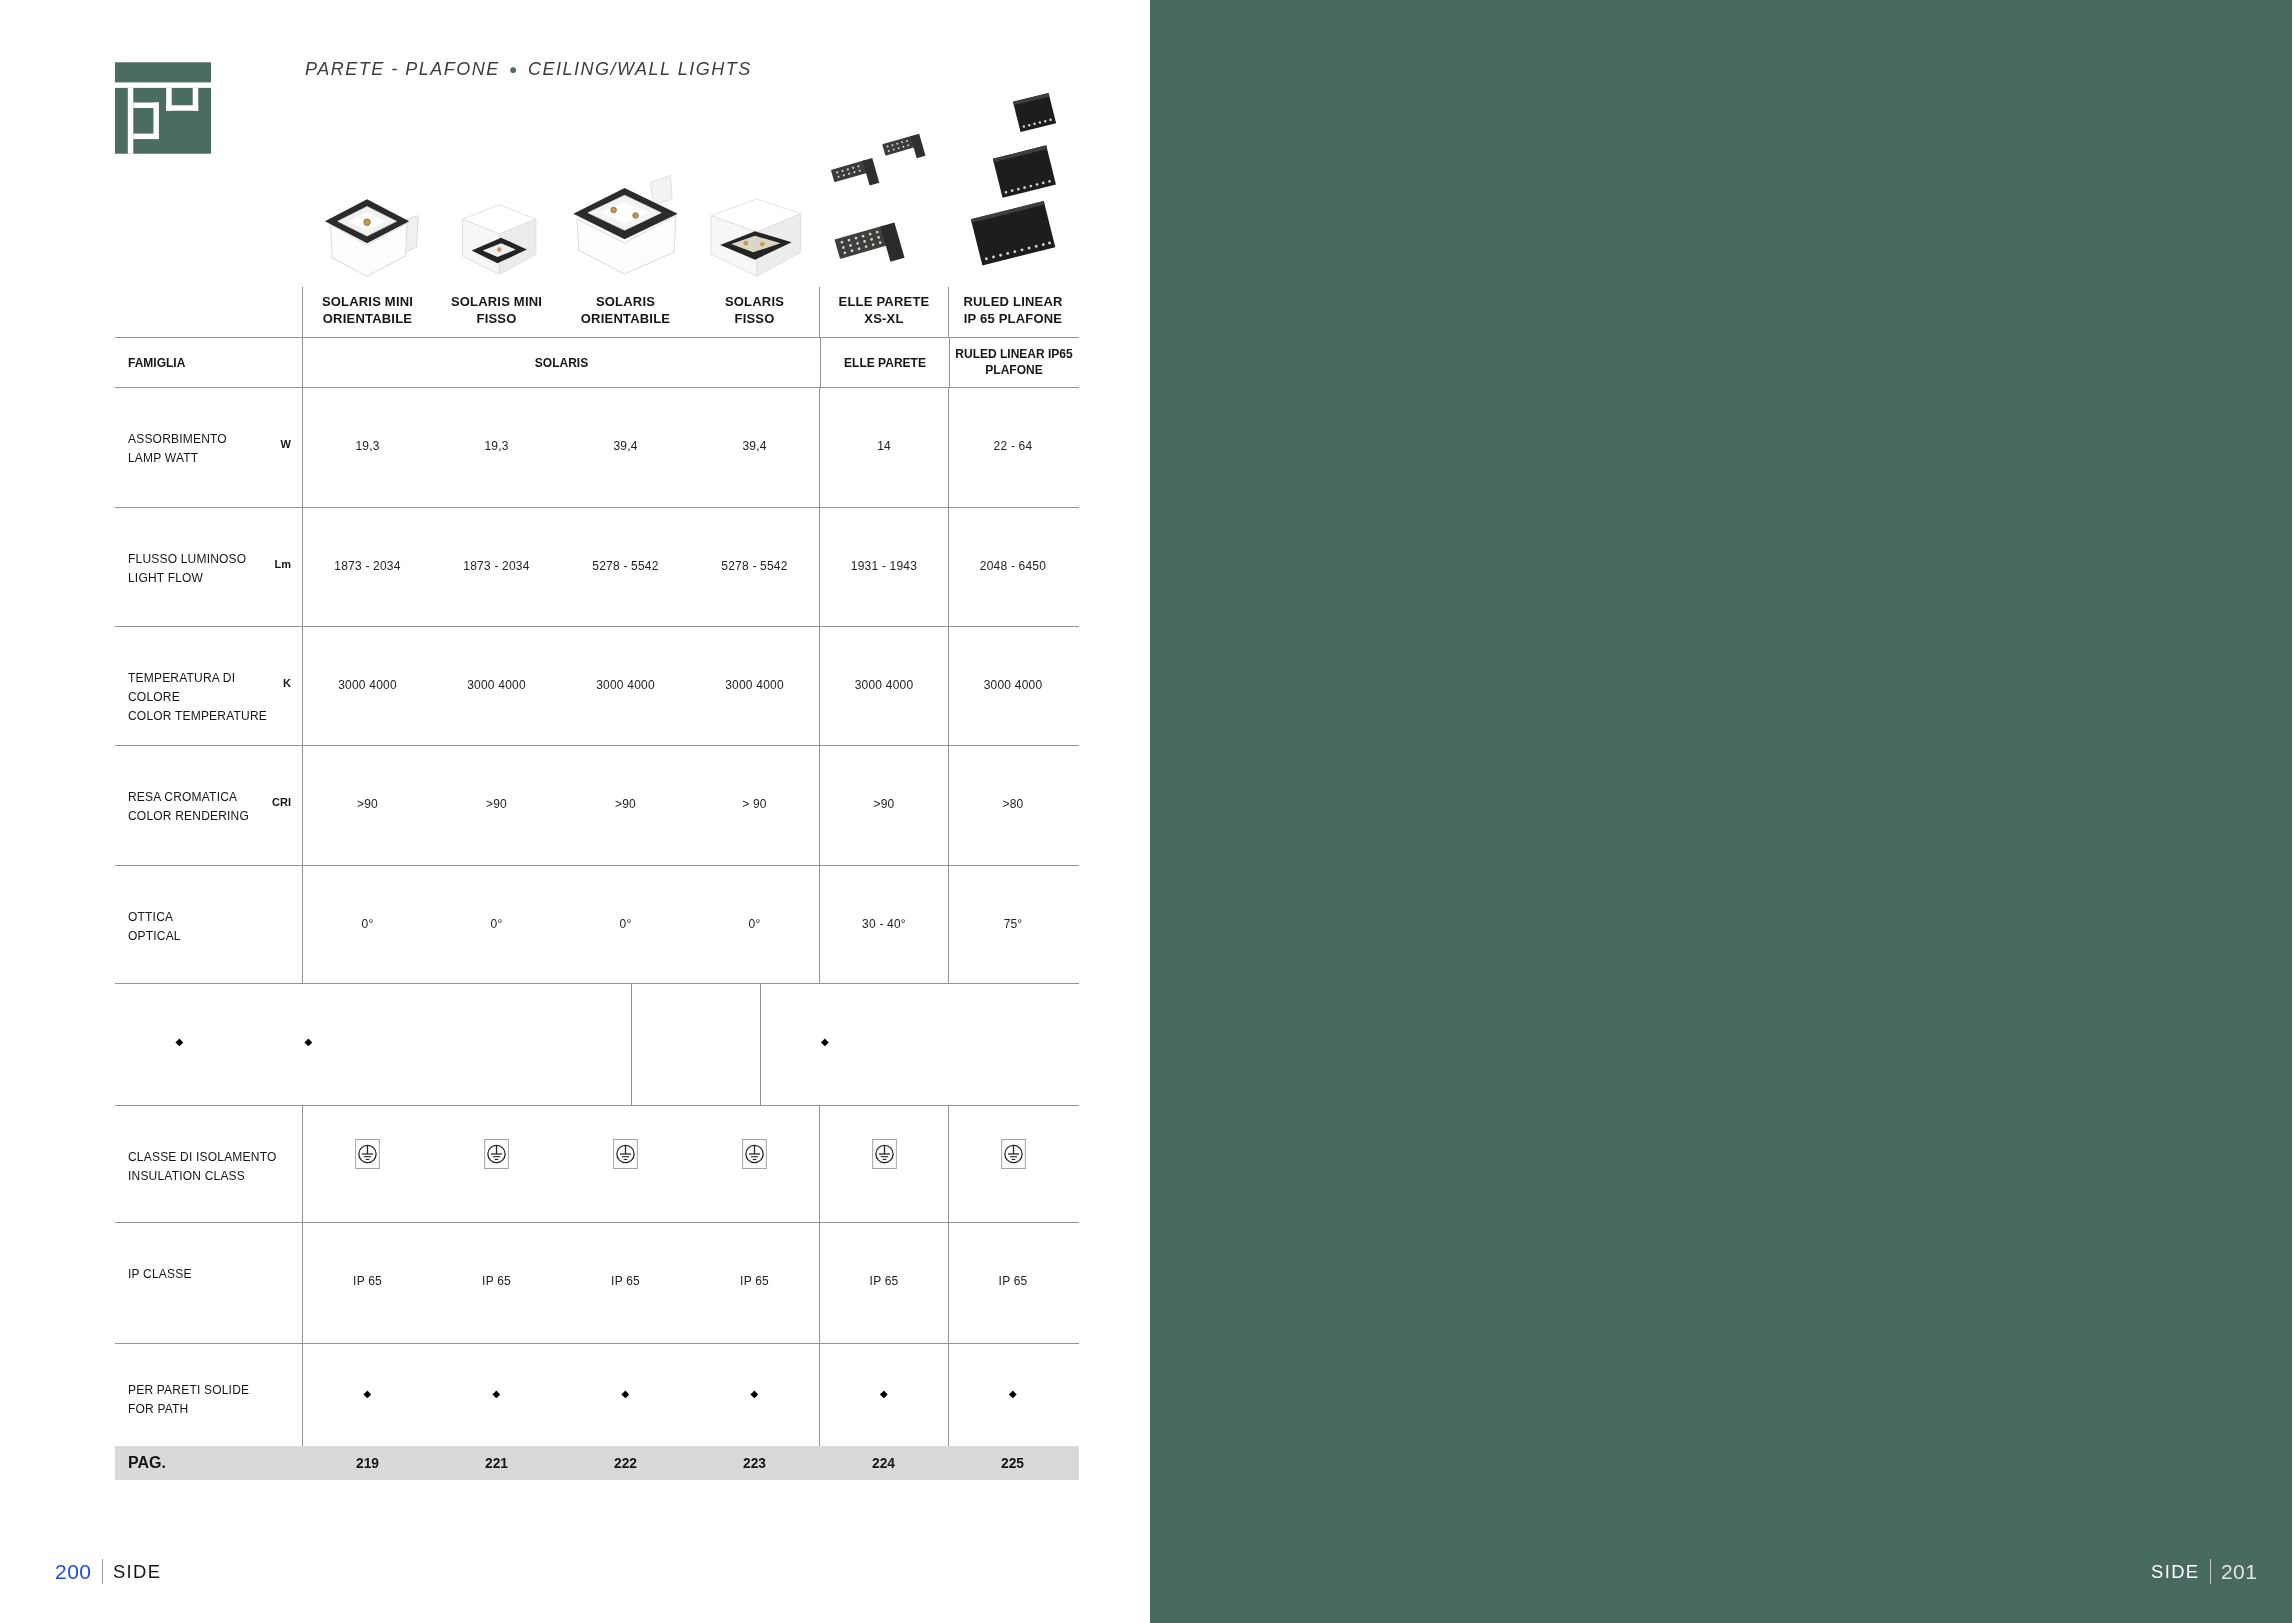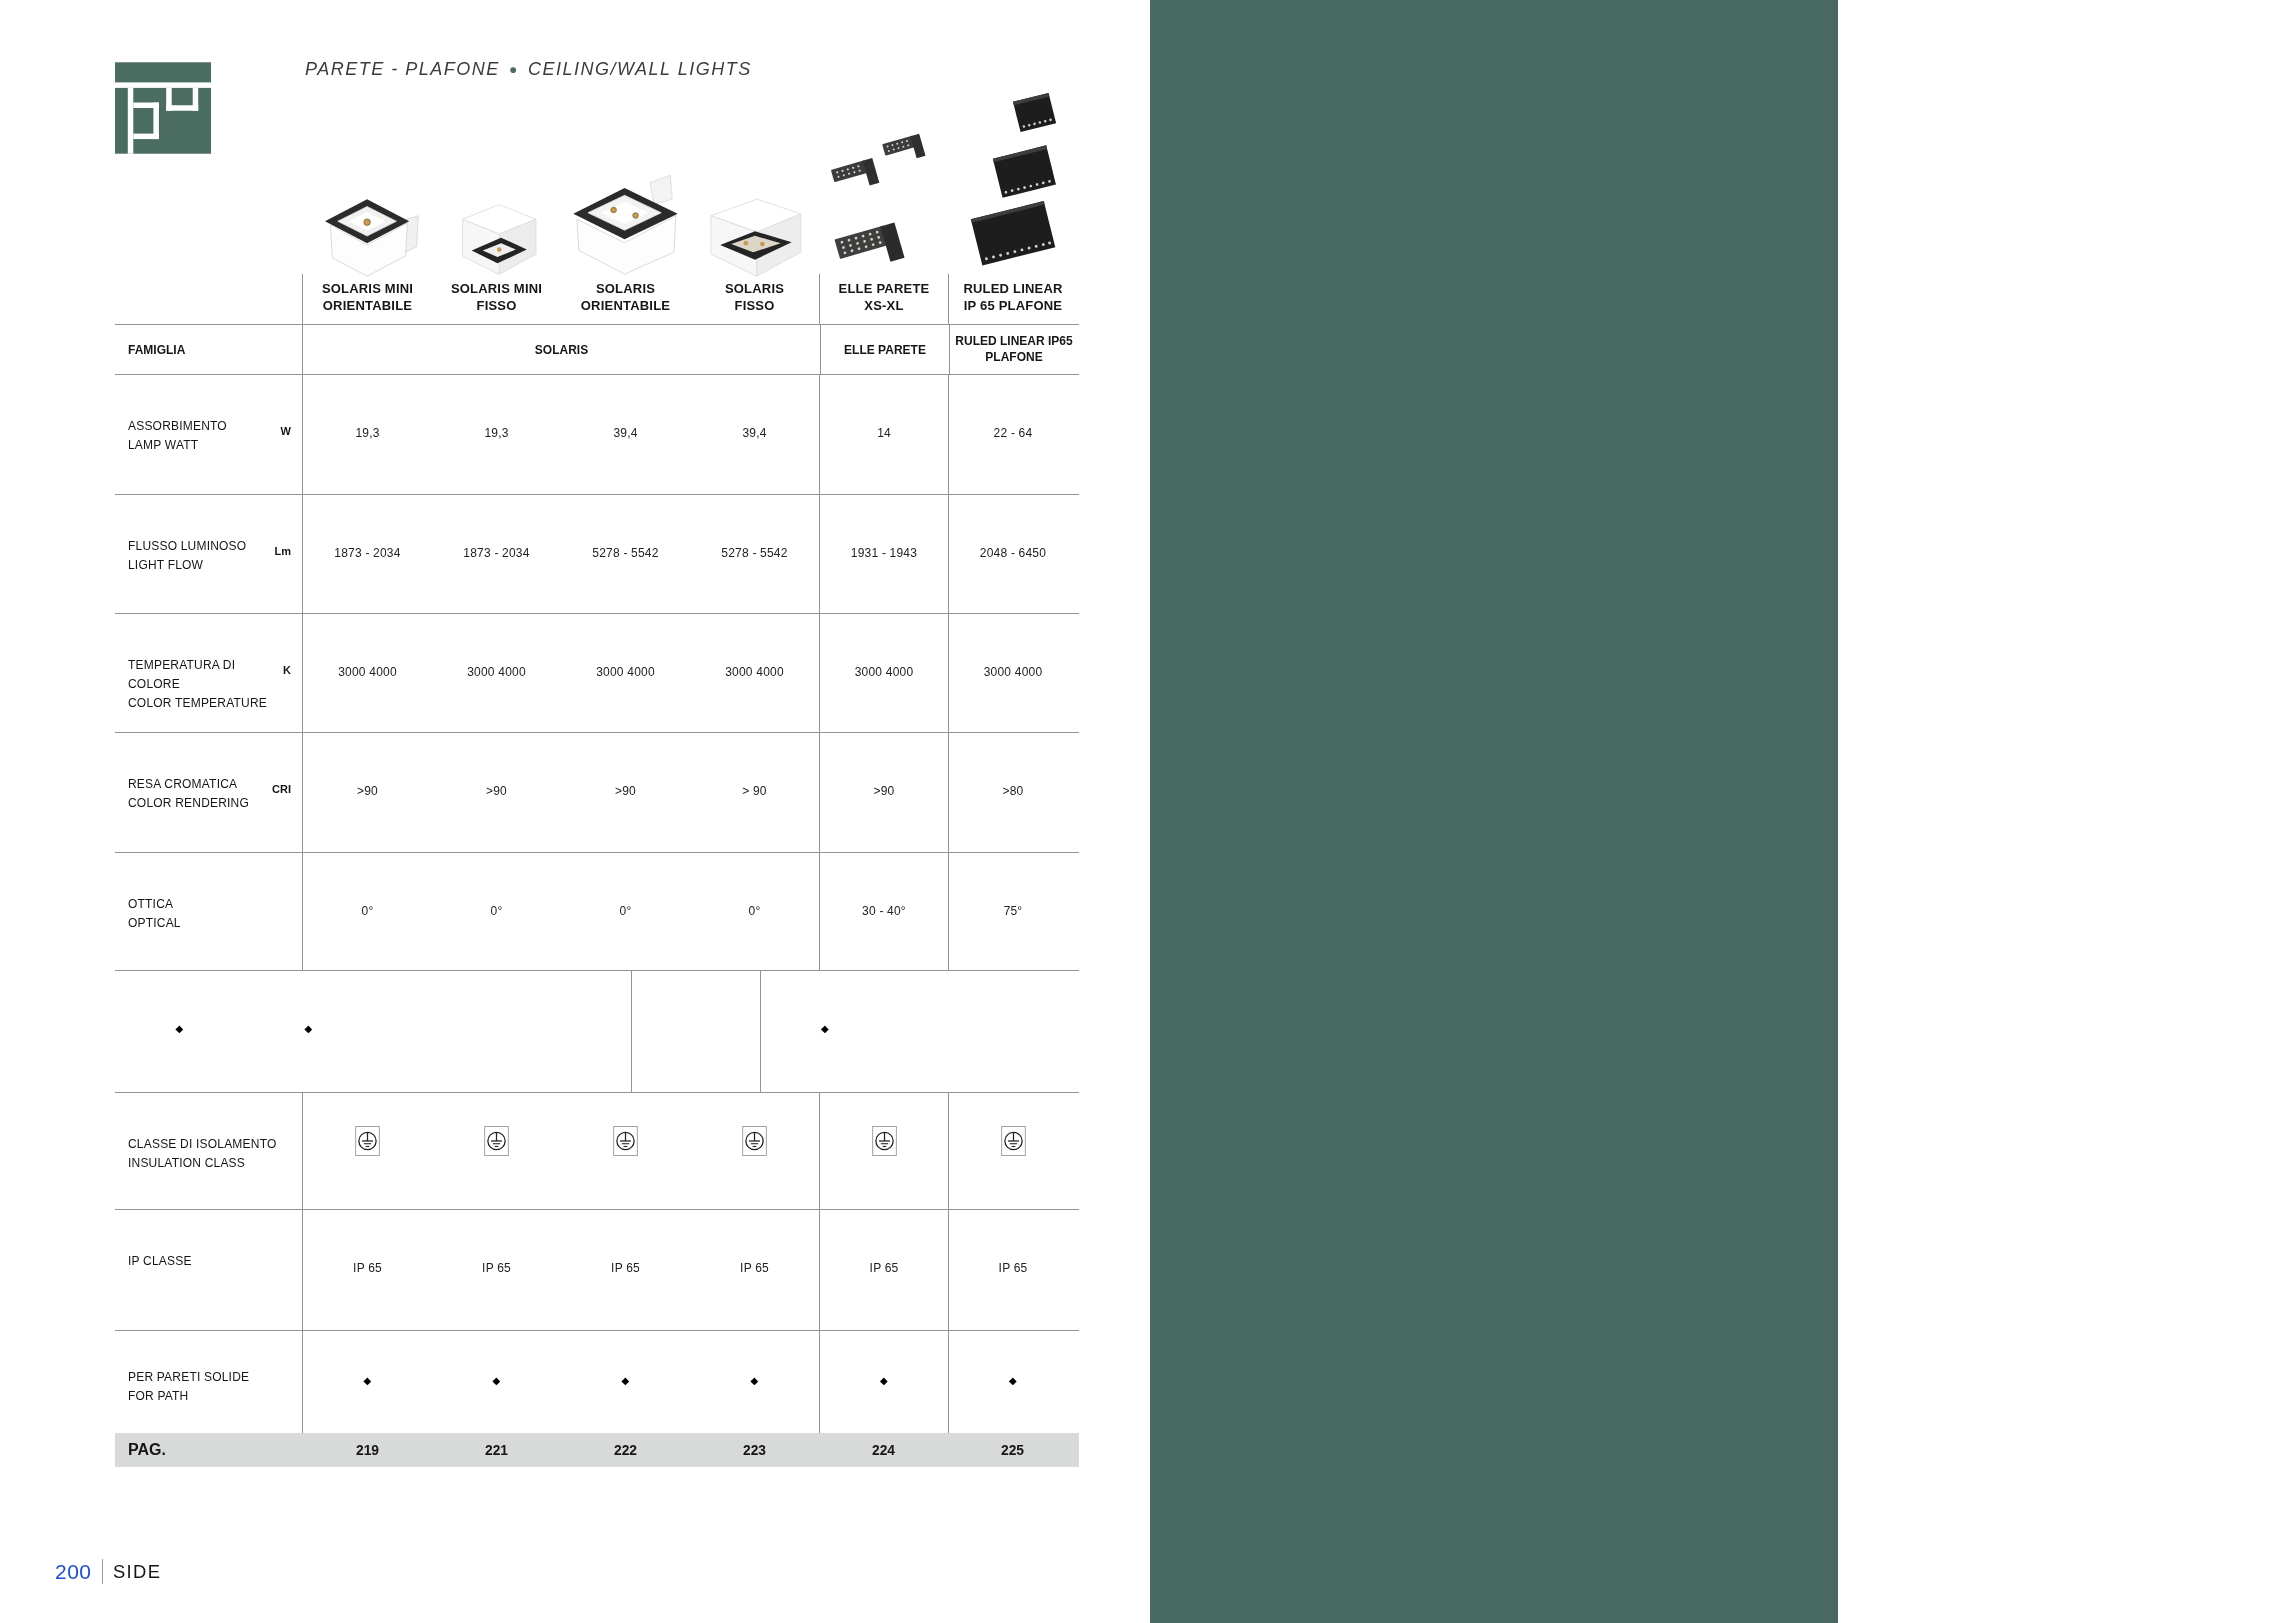--- a/index.html
+++ b/index.html
@@ -7,39 +7,39 @@
     --panel-green:#48695F;
     --line:#949494;
     --pag-bar-gray:#D8DADA;
     --ink:#161616;
     --val-ink:#222222;
     --colw:129px;
   }
   *{box-sizing:border-box;margin:0;padding:0}
   html,body{background:#ffffff}
   body{font-family:"Liberation Sans",sans-serif;color:var(--ink)}
-  #page{position:relative;width:1838px;height:1624px;background:#fff;overflow:hidden}
+  #page{position:relative;width:2292px;height:1624px;background:#fff;overflow:hidden}
 
   
   .green-panel{position:absolute;left:1150px;top:0;width:1146px;height:1624px;background:var(--panel-green)}
 
   
   .logo{position:absolute;left:115px;top:62px;width:96px;height:92px}
 
   
   .header-title{position:absolute;left:305px;top:59px;font-style:italic;font-size:18px;
     letter-spacing:1.5px;color:#3C3C3C;display:flex;align-items:center;white-space:nowrap}
   .header-title .dot{color:var(--brand-green);font-style:normal;font-size:13.8px;margin:0 9.2px;line-height:1}
 
   
   .images-row{position:absolute;left:303px;top:88px;width:776px;height:192px;display:flex}
   .images-row .imgcell{width:var(--colw);display:flex;align-items:flex-end;justify-content:center}
 
   
-  .grid{position:absolute;left:115px;top:274px;width:964px;font-size:12px}
+  .grid{position:absolute;left:115px;top:287px;width:964px;font-size:12px}
   .trow{display:flex;width:100%}
   .cell{width:var(--colw);position:relative}
   .cell.label{width:188px;border-right:0.9px solid var(--line)}
   .cell.sep{border-left:0.9px solid var(--line)}
 
   .names .cell.name{display:flex;flex-direction:column;align-items:center;padding-top:5.5px;
     font-weight:bold;font-size:13px;line-height:17.4px;text-align:center;letter-spacing:0.2px}
 
   .famiglia{border-top:0.9px solid var(--line);border-bottom:0.9px solid var(--line)}
   .famiglia .cell{display:flex;align-items:center;justify-content:center;font-weight:bold;font-size:12px}

